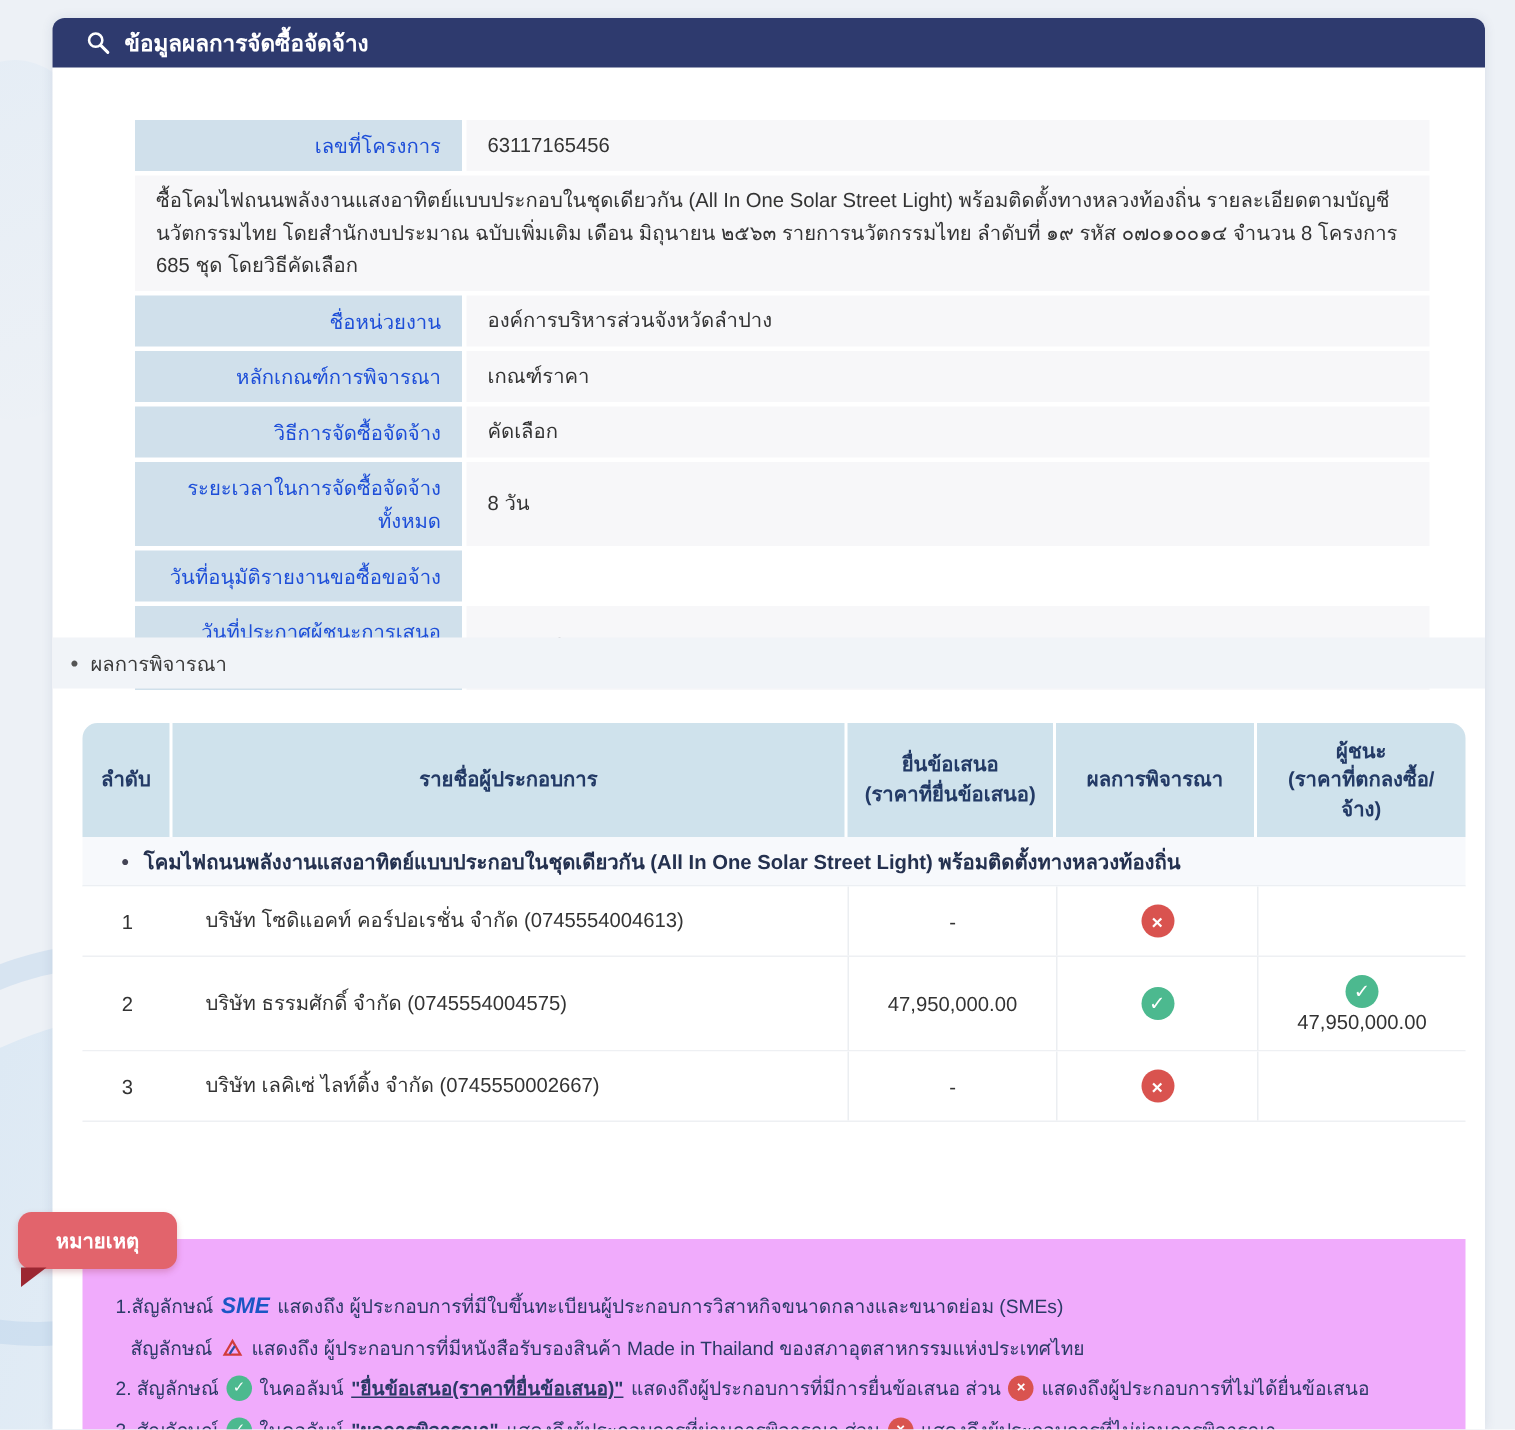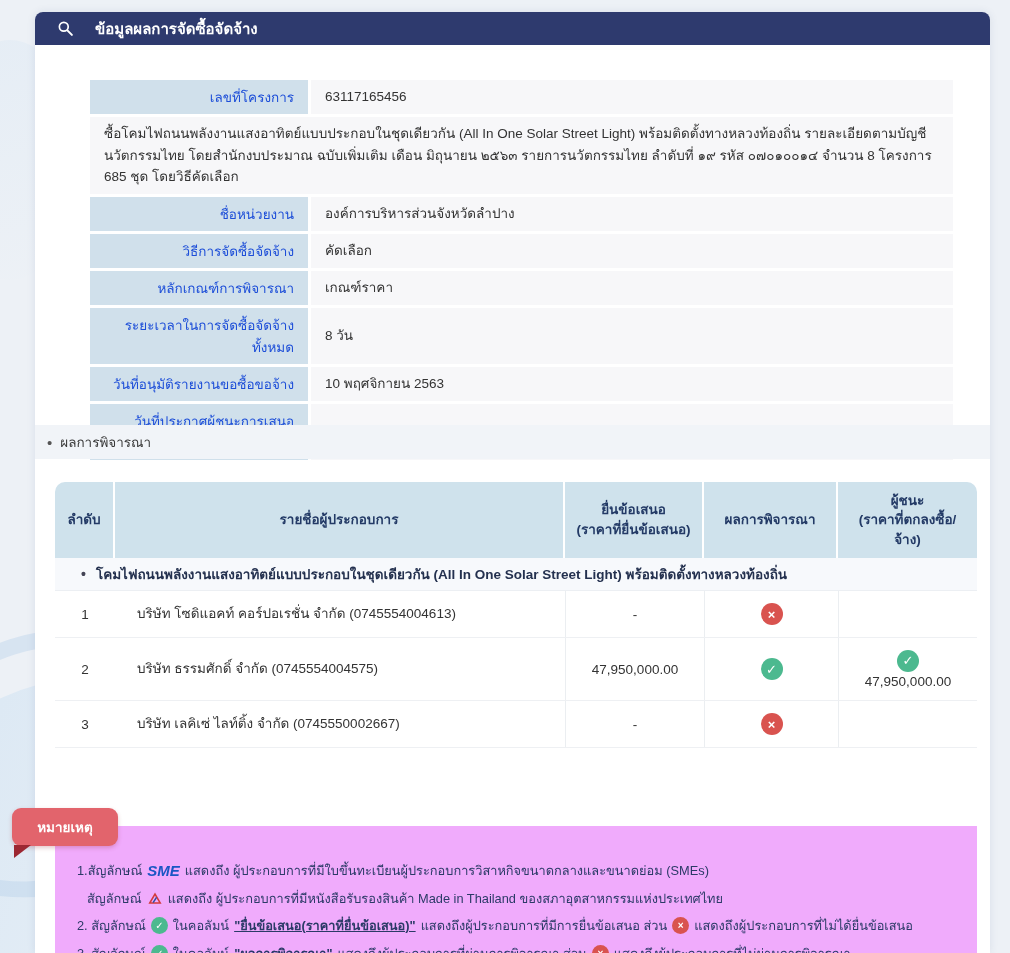--- a/index.html
+++ b/index.html
@@ -19,21 +19,21 @@
     transform:rotate(-18deg); background:transparent; }
   .decor3 { position:absolute; left:-60px; top:40px; width:140px; height:240px;
     background:linear-gradient(160deg,#e3ecf5,#edf1f6); border-radius:50%; opacity:.8; }
 
   .card { position:absolute; left:35px; top:12px; width:955px; height:941px;
     background:#ffffff; border-radius:8px 8px 0 0;
     box-shadow:0 0 8px rgba(40,60,110,.10); }
 
   .header-bar { position:absolute; left:0; top:0; width:955px; height:33px;
     background:#2e3a6e; border-radius:8px 8px 0 0;
-    display:flex; align-items:center; padding-left:22px; gap:21px; }
+    display:flex; align-items:center; padding-left:22px; gap:9px; }
   .header-bar .title { color:#ffffff; font-size:15px; font-weight:bold; }
 
   
   .details { position:absolute; left:55px; top:68px; width:863px; }
   .drow { display:flex; margin-bottom:3px; }
   .dlabel { width:218px; min-height:32px; background:#d0e0eb; color:#1d4ed8;
     font-size:13.5px; display:flex; align-items:center; justify-content:flex-end;
     text-align:right; padding:6px 14px; margin-right:3px; }
   .dvalue { flex:1; min-height:32px; background:#f7f7f9; font-size:13.5px; color:#333;
     display:flex; align-items:center; padding:6px 14px; line-height:1.6; }
@@ -119,34 +119,33 @@
       <div class="dvalue">63117165456</div>
     </div>
     <div class="drow">
       <div class="dvalue">ซื้อโคมไฟถนนพลังงานแสงอาทิตย์แบบประกอบในชุดเดียวกัน (All In One Solar Street Light) พร้อมติดตั้งทางหลวงท้องถิ่น รายละเอียดตามบัญชีนวัตกรรมไทย โดยสำนักงบประมาณ ฉบับเพิ่มเติม เดือน มิถุนายน ๒๕๖๓ รายการนวัตกรรมไทย ลำดับที่ ๑๙ รหัส ๐๗๐๑๐๐๑๔ จำนวน 8 โครงการ 685 ชุด โดยวิธีคัดเลือก</div>
     </div>
     <div class="drow">
       <div class="dlabel">ชื่อหน่วยงาน</div>
       <div class="dvalue">องค์การบริหารส่วนจังหวัดลำปาง</div>
     </div>
     <div class="drow">
+      <div class="dlabel">หลักเกณฑ์การพิจารณา</div>
+      <div class="dvalue">เกณฑ์ราคา</div>
+    </div>
+    <div class="drow">
       <div class="dlabel">วิธีการจัดซื้อจัดจ้าง</div>
       <div class="dvalue">คัดเลือก</div>
     </div>
     <div class="drow">
-      <div class="dlabel">หลักเกณฑ์การพิจารณา</div>
-      <div class="dvalue">เกณฑ์ราคา</div>
-    </div>
-    <div class="drow">
       <div class="dlabel">ระยะเวลาในการจัดซื้อจัดจ้างทั้งหมด</div>
       <div class="dvalue">8 วัน</div>
     </div>
     <div class="drow">
       <div class="dlabel">วันที่อนุมัติรายงานขอซื้อขอจ้าง</div>
-      <div class="dvalue">10 พฤศจิกายน 2563</div>
     </div>
     <div class="drow">
       <div class="dlabel">วันที่ประกาศผู้ชนะการเสนอราคา</div>
       <div class="dvalue">17 พฤศจิกายน 2563</div>
     </div>
   </div>
 
   <div class="section-bar">
     <span class="bullet">•</span>
     <span>ผลการพิจารณา</span>

